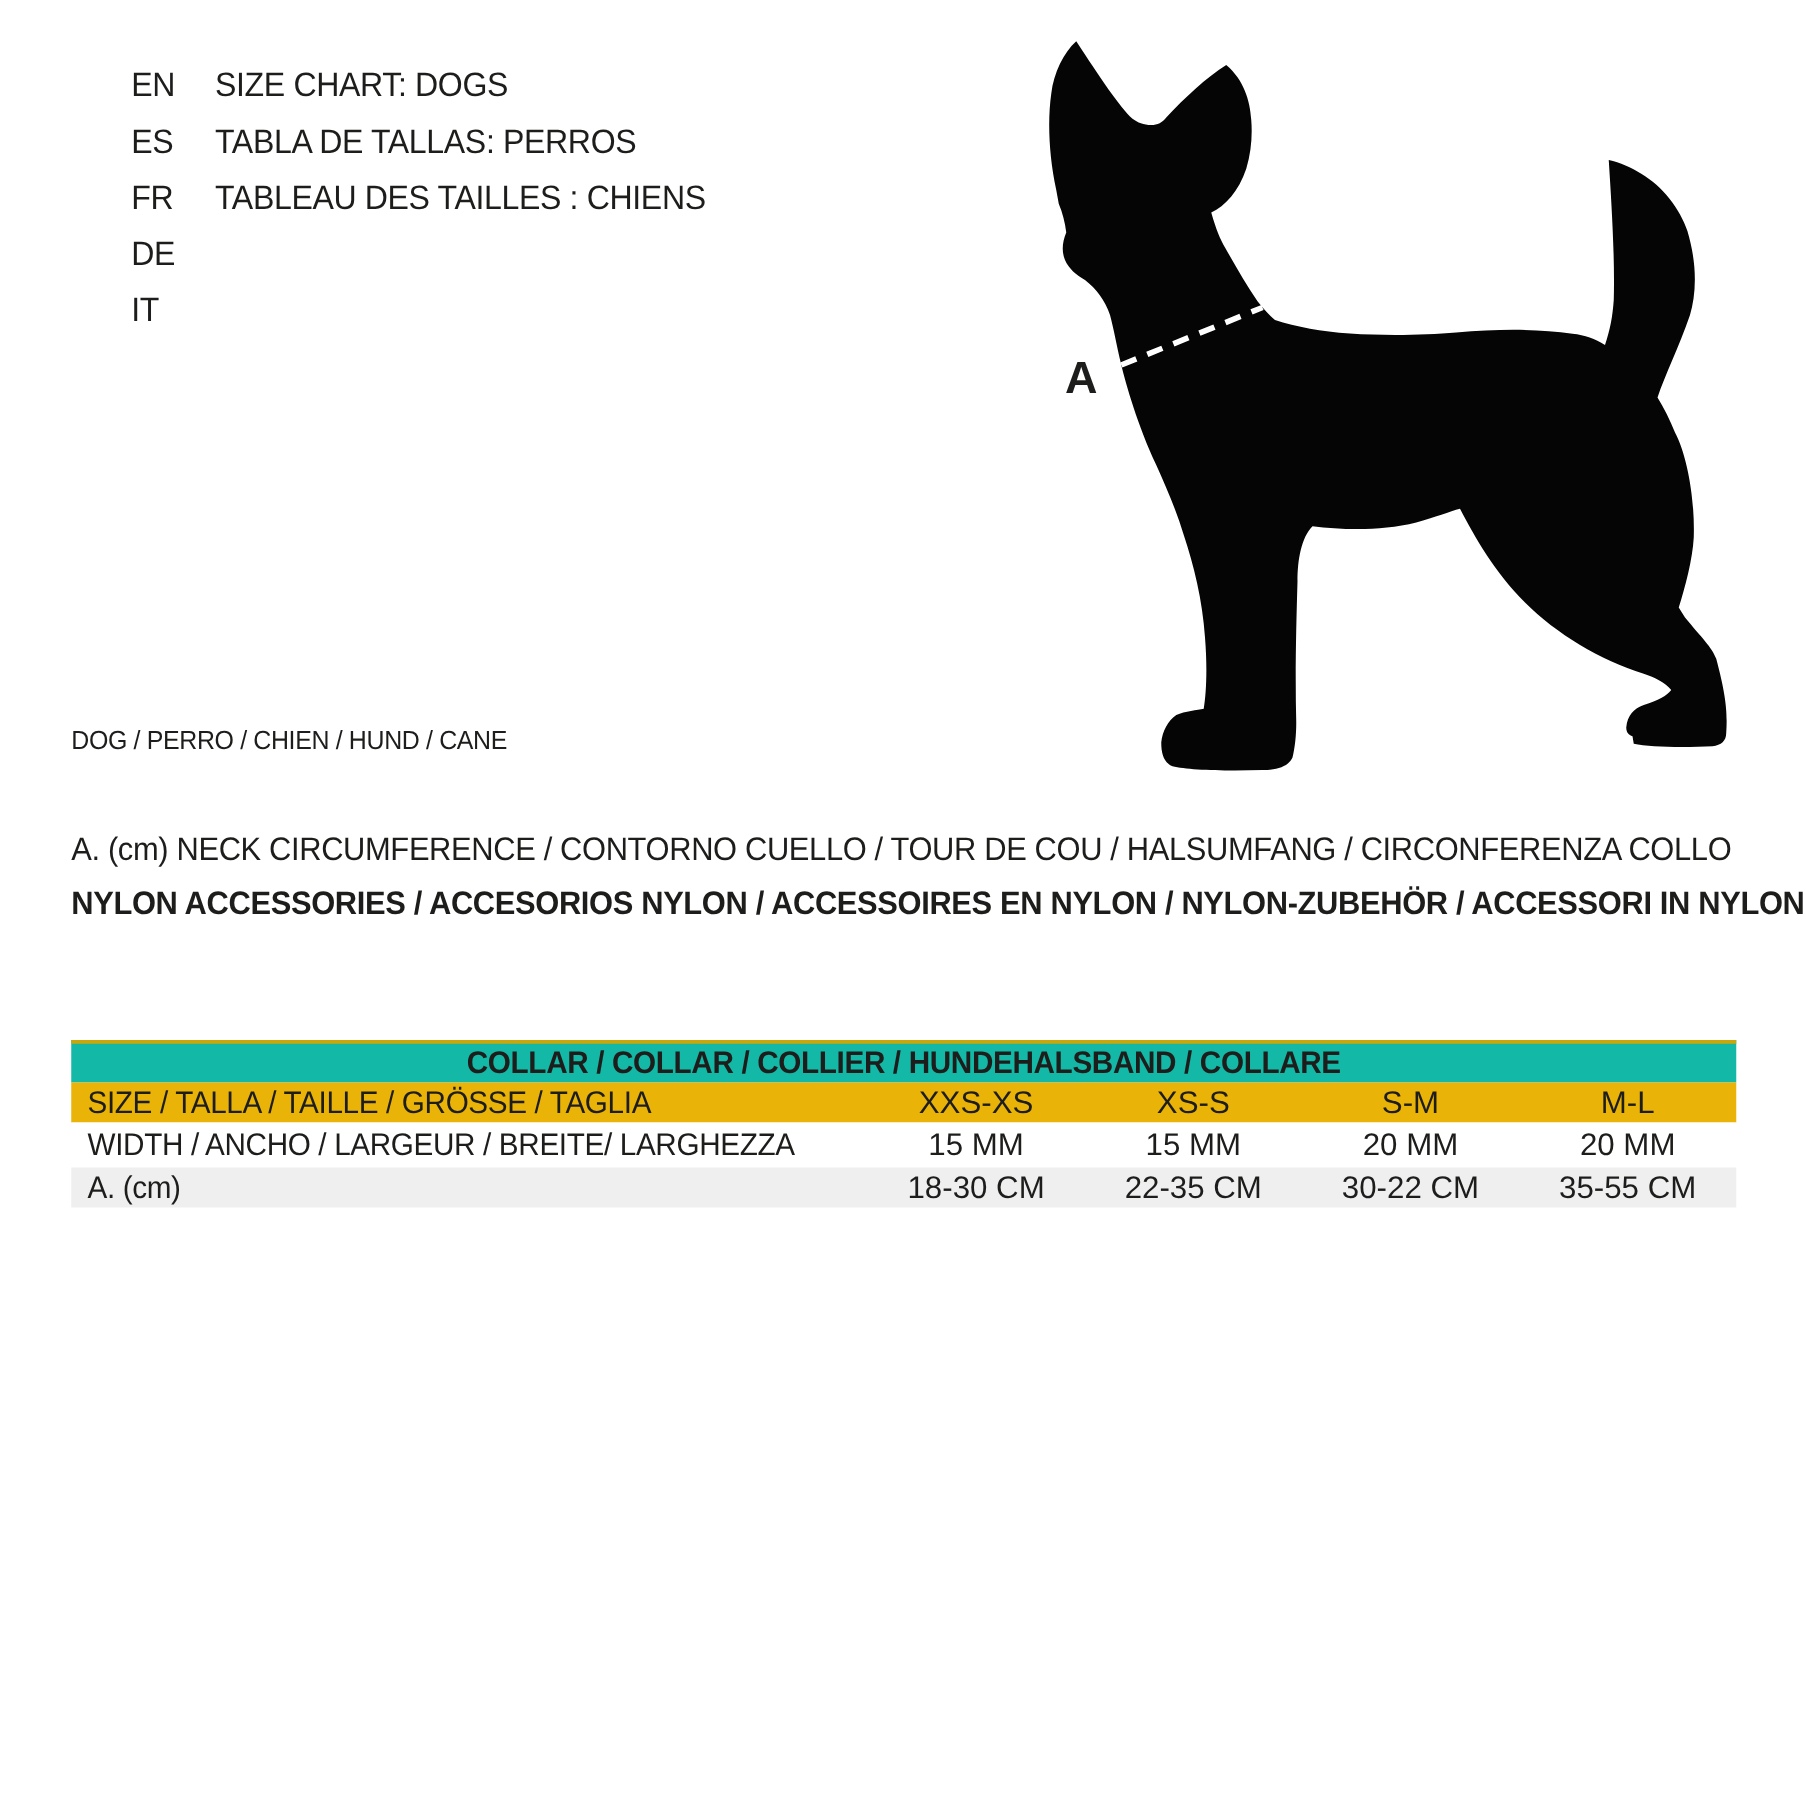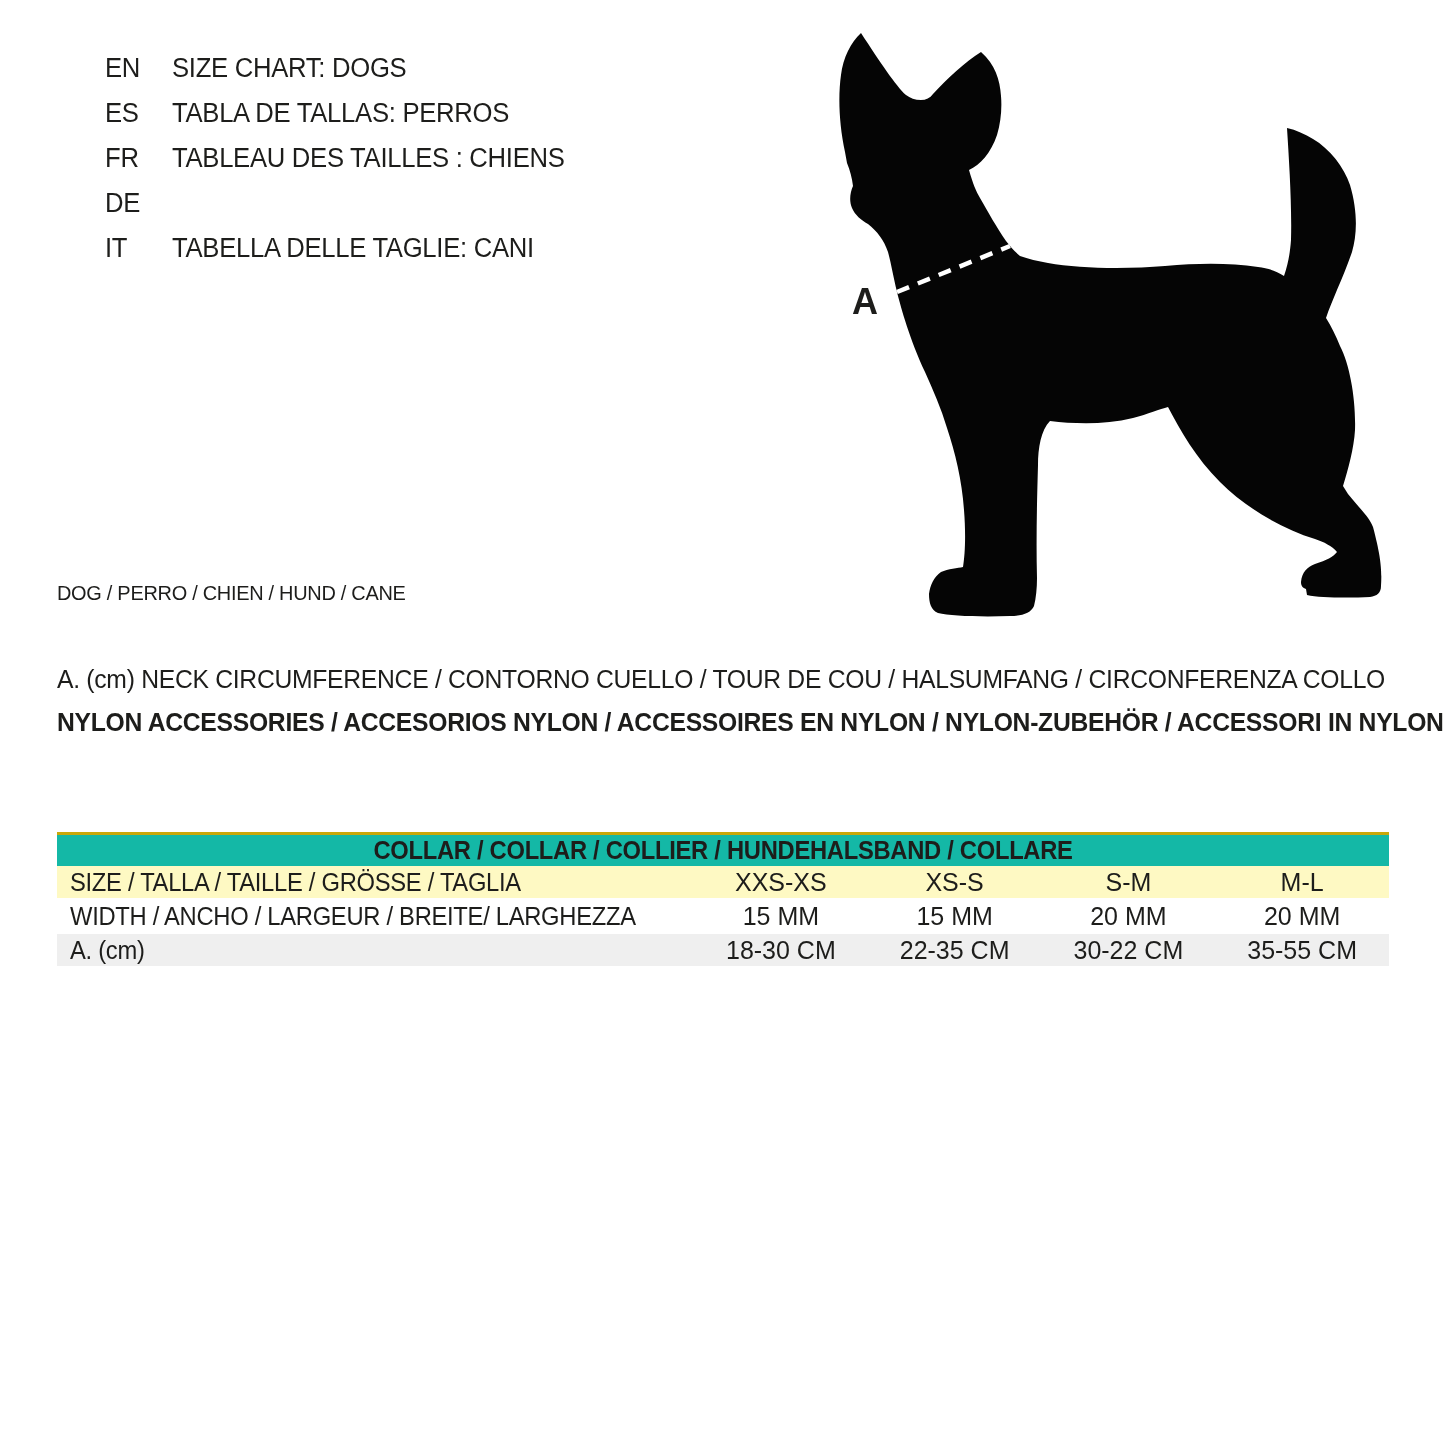--- a/index.html
+++ b/index.html
@@ -32,21 +32,21 @@
   .marker-a { position:absolute; left:27px; top:266px; font-size:36px; font-weight:700; }
 
   
   .size-table { position:absolute; left:57px; top:832px; width:1332px; font-size:25px; }
   .t-header {
     height:34px; background:#14b8a6; border-top:3px solid #c9a70a;
     display:flex; align-items:center; justify-content:center;
     font-weight:700; letter-spacing:-.3px;
   }
   .t-row { display:grid; grid-template-columns:637px 1fr 1fr 1fr 1fr; align-items:center; }
-  .t-row-size  { height:32px; background:#fef9c3; }
+  .t-row-size  { height:32px; background:#eab308; }
   .t-row-width { height:36px; background:#ffffff; }
   .t-row-a     { height:32px; background:#efefef; }
   .t-label { padding-left:13px; letter-spacing:-.3px; }
   .t-val { text-align:center; white-space:nowrap; }
 </style>
 </head>
 <body>
 
 <div class="lang-block">
   <div class="lang-row">
@@ -59,21 +59,20 @@
   </div>
   <div class="lang-row">
     <span class="lang-code"><span class="sxl">FR</span></span>
     <span class="lang-label"><span class="sxl">TABLEAU DES TAILLES : CHIENS</span></span>
   </div>
   <div class="lang-row">
     <span class="lang-code"><span class="sxl">DE</span></span>
   </div>
   <div class="lang-row">
     <span class="lang-code"><span class="sxl">IT</span></span>
-    <span class="lang-label"><span class="sxl">TABELLA DELLE TAGLIE: CANI</span></span>
   </div>
 </div>
 
 <div class="figure">
   <svg width="570" height="615" viewBox="825 15 570 615">
     <path fill="#050505" d="
       M 861 33
       C 851 42 843 58 841 75
       C 838 96 839 124 845 152
       L 847 163

